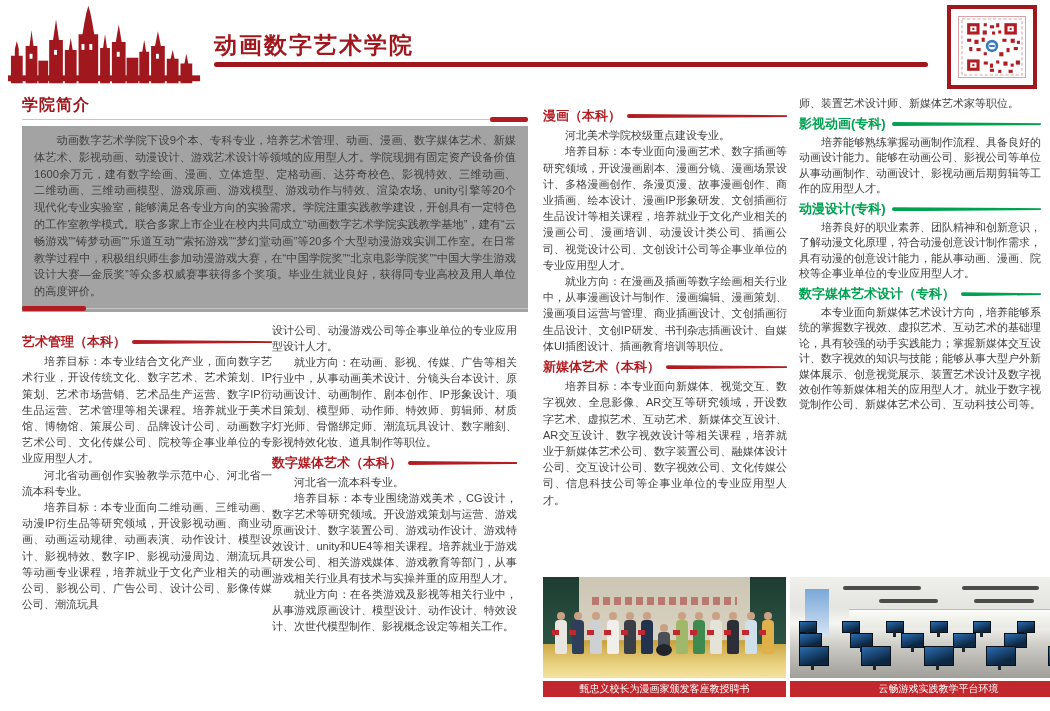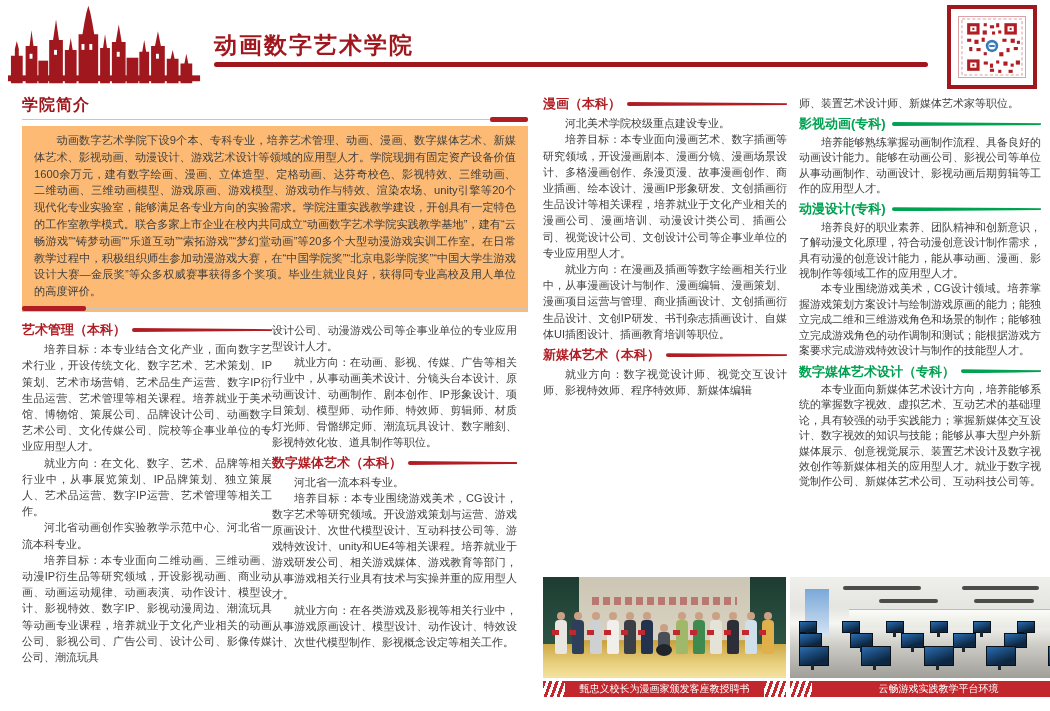--- a/index.html
+++ b/index.html
@@ -12,36 +12,36 @@
   #page-title{left:214px;top:30px;font-size:23px;font-weight:bold;color:#a0181e;letter-spacing:2px;}
   #header-rule{left:214px;top:62px;width:714px;height:5px;background:#a0181e;border-radius:3px;}
   #qr-frame{left:947px;top:5px;width:82px;height:76px;border:4px solid #a0181e;background:#fff;
     display:flex;align-items:center;justify-content:center;}
   #qr-inner{width:64px;height:58px;border:1px solid #d9a3a5;padding:1px;}
 
   
   #intro-heading{left:22px;top:95px;font-size:16px;font-weight:bold;color:#a0181e;letter-spacing:1px;}
   #intro-div-top-line{left:22px;top:119px;width:506px;height:1px;background:#c8c6c2;}
   #intro-div-top-red{left:490px;top:117px;width:38px;height:5px;background:#b01e24;border-radius:2px;}
-  #intro-box{left:22px;top:126px;width:482px;height:174px;background:#fdba74;padding:6px 12px;
+  #intro-box{left:22px;top:126px;width:482px;height:174px;background:#a3a3a3;padding:6px 12px;
     font-size:11.2px;line-height:16.8px;color:#3f3f3f;text-align:justify;overflow:hidden;}
   #intro-box p{margin:0;text-indent:2em;}
   #intro-div-bot-red{left:22px;top:306px;width:64px;height:5px;background:#b01e24;border-radius:2px;}
   #intro-div-bot-line{left:86px;top:308px;width:442px;height:1px;background:#c8c6c2;}
 
   
   .col{position:absolute;color:#3f3f3f;font-size:11px;text-align:justify;}
   #col1{left:22px;top:322px;width:250px;line-height:16.2px;}
   #col2{left:272px;top:322px;width:245px;line-height:16px;}
   #col3{left:543px;top:96px;width:244px;line-height:16.2px;}
   #col4{left:799px;top:96px;width:242px;line-height:15.4px;}
   .para{margin:0;}
   .para.ind{text-indent:2em;}
   .sec-head{display:flex;align-items:center;gap:6px;margin:5px 0 3px;}
-  .sec-head:first-child{margin-top:0;}
+  .sec-head:first-child{margin-top:12px;}
   .sec-label{font-weight:bold;font-size:13px;white-space:nowrap;}
   .sec-line{flex:1;height:4px;background:currentColor;border-radius:2px;
     clip-path:polygon(0 0,100% 28%,100% 72%,0 100%);}
   .red{color:#b01e24;}
   .green{color:#00a150;}
 
   
   .photo{position:absolute;}
   #photo1{left:543px;top:577px;width:243px;}
   #photo2{left:790px;top:577px;width:297px;}
@@ -77,21 +77,21 @@
   .wall-banner{position:absolute;left:5%;top:12%;width:8%;height:46%;
     background:linear-gradient(180deg,#7aa7d8,#d5e4f4);}
   .mrow{position:absolute;left:3%;right:3%;display:flex;justify-content:space-between;}
   .mr1{top:44%;} .mr2{top:55%;} .mr3{top:68%;}
   .mon{display:block;background:linear-gradient(160deg,#2a6db3 0%,#0d2742 75%);
     border:1px solid #0b1119;position:relative;}
   .mr1 .mon{width:16px;height:10px;} .mr2 .mon{width:21px;height:13px;} .mr3 .mon{width:28px;height:18px;}
   .mon::after{content:"";position:absolute;left:40%;bottom:-5px;width:3px;height:5px;background:#1d242c;}
 
   
-  .caption{margin-top:3px;height:16px;display:flex;align-items:stretch;}
+  .caption{margin-top:3px;height:16px;display:flex;align-items:stretch;flex-direction:column;}
   .cap-stripe{width:22px;background:repeating-linear-gradient(110deg,#c1272d 0 3px,#ffffff 3px 6px);}
   .cap-mid{flex:1;background:#c1272d;color:#fff;font-size:10px;display:flex;
     align-items:center;justify-content:center;white-space:nowrap;overflow:hidden;}
 </style>
 </head>
 <body>
 
 <div id="page">
 
   <svg id="castle" class="abs" viewBox="0 0 200 80">
@@ -183,65 +183,63 @@
   </div>
   <div id="intro-div-bot-red" class="abs"></div>
   <div id="intro-div-bot-line" class="abs"></div>
 
   <div id="col1" class="col">
     <div class="sec-head red">
       <span class="sec-label">艺术管理（本科）</span>
       <span class="sec-line"></span>
     </div>
     <p class="para ind">培养目标：本专业结合文化产业，面向数字艺术行业，开设传统文化、数字艺术、艺术策划、IP策划、艺术市场营销、艺术品生产运营、数字IP衍生品运营、艺术管理等相关课程。培养就业于美术馆、博物馆、策展公司、品牌设计公司、动画数字艺术公司、文化传媒公司、院校等企事业单位的专业应用型人才。</p>
-    <p class="para ind">就业方向：在文化、数字、艺术、品牌等相关行业中，从事展览策划、IP品牌策划、独立策展人、艺术品运营、数字IP运营、艺术管理等相关工作。</p>
     <p class="para ind">河北省动画创作实验教学示范中心、河北省一流本科专业。</p>
     <p class="para ind">培养目标：本专业面向二维动画、三维动画、动漫IP衍生品等研究领域，开设影视动画、商业动画、动画运动规律、动画表演、动作设计、模型设计、影视特效、数字IP、影视动漫周边、潮流玩具等动画专业课程，培养就业于文化产业相关的动画公司、影视公司、广告公司、设计公司、影像传媒公司、潮流玩具</p>
   </div>
 
   <div id="col2" class="col">
     <p class="para">设计公司、动漫游戏公司等企事业单位的专业应用型设计人才。</p>
     <p class="para ind">就业方向：在动画、影视、传媒、广告等相关行业中，从事动画美术设计、分镜头台本设计、原动画设计、动画制作、剧本创作、IP形象设计、项目策划、模型师、动作师、特效师、剪辑师、材质灯光师、骨骼绑定师、潮流玩具设计、数字雕刻、影视特效化妆、道具制作等职位。</p>
     <div class="sec-head red">
       <span class="sec-label">数字媒体艺术（本科）</span>
       <span class="sec-line"></span>
     </div>
     <p class="para ind">河北省一流本科专业。</p>
-    <p class="para ind">培养目标：本专业围绕游戏美术，CG设计，数字艺术等研究领域。开设游戏策划与运营、游戏原画设计、次世代模型设计、互动科技公司等、游戏特效设计、unity和UE4等相关课程。培养就业于游戏研发公司、相关游戏媒体、游戏教育等部门，从事游戏相关行业具有技术与实操并重的应用型人才。</p>
+    <p class="para ind">培养目标：本专业围绕游戏美术，CG设计，数字艺术等研究领域。开设游戏策划与运营、游戏原画设计、数字装置公司、游戏动作设计、游戏特效设计、unity和UE4等相关课程。培养就业于游戏研发公司、相关游戏媒体、游戏教育等部门，从事游戏相关行业具有技术与实操并重的应用型人才。</p>
     <p class="para ind">就业方向：在各类游戏及影视等相关行业中，从事游戏原画设计、模型设计、动作设计、特效设计、次世代模型制作、影视概念设定等相关工作。</p>
   </div>
 
   <div id="col3" class="col">
     <div class="sec-head red">
       <span class="sec-label">漫画（本科）</span>
       <span class="sec-line"></span>
     </div>
     <p class="para ind">河北美术学院校级重点建设专业。</p>
     <p class="para ind">培养目标：本专业面向漫画艺术、数字插画等研究领域，开设漫画剧本、漫画分镜、漫画场景设计、多格漫画创作、条漫页漫、故事漫画创作、商业插画、绘本设计、漫画IP形象研发、文创插画衍生品设计等相关课程，培养就业于文化产业相关的漫画公司、漫画培训、动漫设计类公司、插画公司、视觉设计公司、文创设计公司等企事业单位的专业应用型人才。</p>
     <p class="para ind">就业方向：在漫画及插画等数字绘画相关行业中，从事漫画设计与制作、漫画编辑、漫画策划、漫画项目运营与管理、商业插画设计、文创插画衍生品设计、文创IP研发、书刊杂志插画设计、自媒体UI插图设计、插画教育培训等职位。</p>
     <div class="sec-head red">
       <span class="sec-label">新媒体艺术（本科）</span>
       <span class="sec-line"></span>
     </div>
-    <p class="para ind">就业方向：数字视觉设计师、视觉交互设计师、影视特效师、程序特效师、新媒体编辑</p>
+    <p class="para ind">培养目标：本专业面向新媒体、视觉交互、数字视效、全息影像、AR交互等研究领域，开设数字艺术、虚拟艺术、互动艺术、新媒体交互设计、AR交互设计、数字视效设计等相关课程，培养就业于新媒体艺术公司、数字装置公司、融媒体设计公司、交互设计公司、数字视效公司、文化传媒公司、信息科技公司等企事业单位的专业应用型人才。</p>
   </div>
 
   <div id="col4" class="col">
     <p class="para">师、装置艺术设计师、新媒体艺术家等职位。</p>
     <div class="sec-head green">
       <span class="sec-label">影视动画(专科)</span>
       <span class="sec-line"></span>
     </div>
     <p class="para ind">培养能够熟练掌握动画制作流程、具备良好的动画设计能力。能够在动画公司、影视公司等单位从事动画制作、动画设计、影视动画后期剪辑等工作的应用型人才。</p>
     <div class="sec-head green">
       <span class="sec-label">动漫设计(专科)</span>
       <span class="sec-line"></span>
     </div>
-    <p class="para ind">培养良好的职业素养、团队精神和创新意识，了解动漫文化原理，符合动漫创意设计制作需求，具有动漫的创意设计能力，能从事动画、漫画、影视制作等领域工作的应用型人才。</p>
-    <p class="para ind">本专业围绕游戏美术，CG设计领域。培养掌握游戏策划方案设计与绘制游戏原画的能力；能独立完成二维和三维游戏角色和场景的制作；能够独立完成游戏角色的动作调制和测试；能根据游戏方案要求完成游戏特效设计与制作的技能型人才。</p>
+    <p class="para ind">培养良好的职业素养、团队精神和创新意识，了解动漫文化原理，符合动漫创意设计制作需求，具有动漫的创意设计能力，能从事动画、漫画、院校等企事业单位的专业应用型人才。</p>
     <div class="sec-head green">
       <span class="sec-label">数字媒体艺术设计（专科）</span>
       <span class="sec-line"></span>
     </div>
     <p class="para ind">本专业面向新媒体艺术设计方向，培养能够系统的掌握数字视效、虚拟艺术、互动艺术的基础理论，具有较强的动手实践能力；掌握新媒体交互设计、数字视效的知识与技能；能够从事大型户外新媒体展示、创意视觉展示、装置艺术设计及数字视效创作等新媒体相关的应用型人才。就业于数字视觉制作公司、新媒体艺术公司、互动科技公司等。</p>
   </div>
 
   <div class="photo" id="photo1">
     <div class="scene" id="scene1">
       <div class="curtain l"></div>

